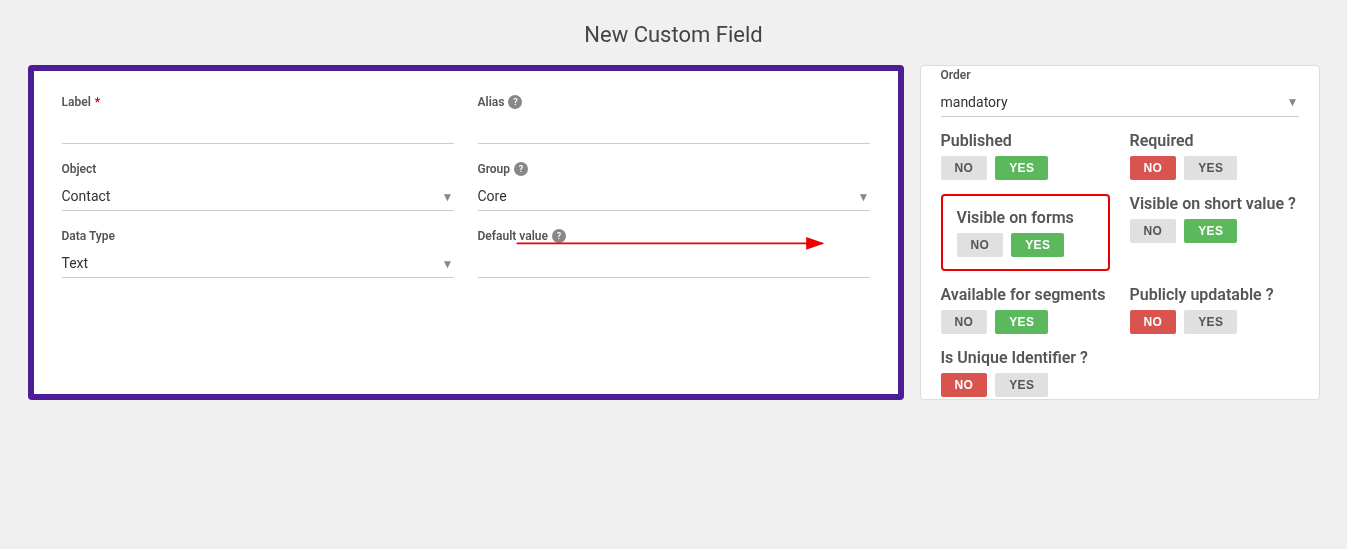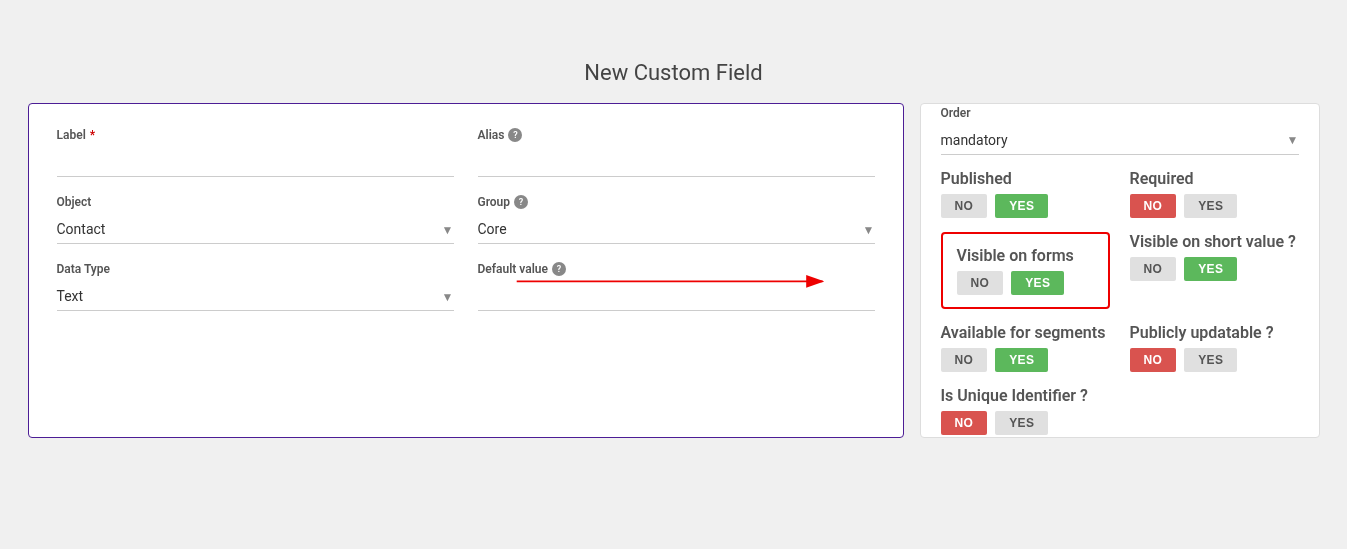--- a/index.html
+++ b/index.html
@@ -13,33 +13,32 @@
       flex-direction: column;
       align-items: center;
     }
     .page-title {
       font-size: 22px;
       font-weight: 400;
       color: #444;
       text-align: center;
       padding: 22px 0 18px 0;
       width: 100%;
-      margin-top: 38px;
     }
     .main-content {
       display: flex;
       flex-direction: row;
       gap: 16px;
       width: 100%;
       max-width: 1320px;
       padding: 0 14px;
     }
     .left-panel {
       background: #fff;
-      border: 1px solid #4c1d95;
+      border: 6px solid #4c1d95;
       border-radius: 4px;
       padding: 24px 28px;
       flex: 1 1 860px;
       min-width: 0;
     }
     .form-row {
       display: flex;
       flex-direction: row;
       gap: 24px;
       margin-bottom: 18px;

